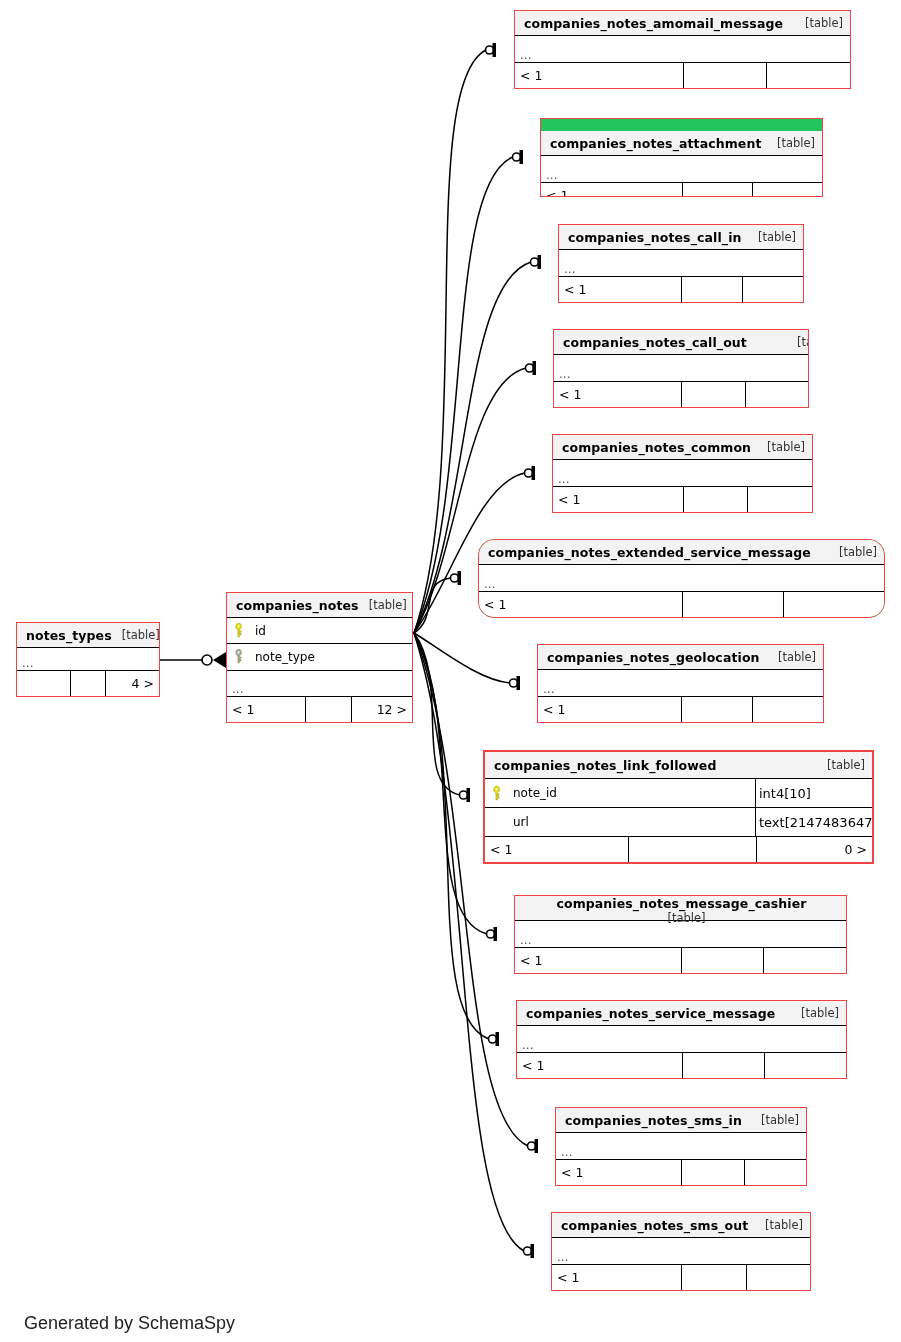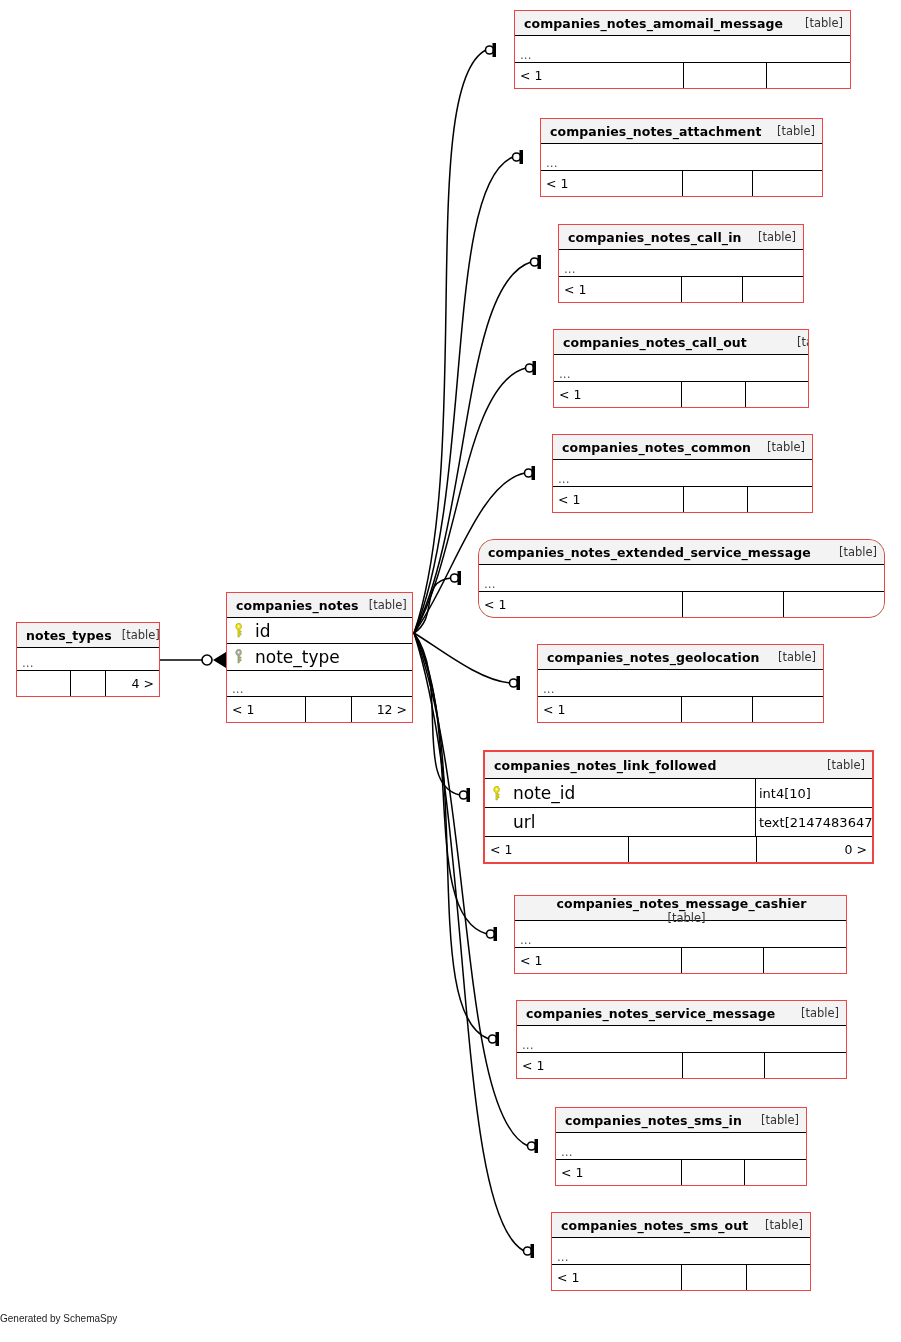--- a/index.html
+++ b/index.html
@@ -79,21 +79,21 @@
   }
   .row-key {
     width: 24px;
     min-width: 24px;
     display: flex;
     align-items: center;
     justify-content: center;
   }
   .row-colname {
     flex: 1 1 auto;
-    font-size: 17px;
+    font-size: 12px;
     color: #000000;
     padding-left: 4px;
   }
   .row-type {
     box-sizing: border-box;
     border-left: 1px solid #000000;
     font-size: 13px;
     color: #000000;
     padding: 0 3px;
     height: 100%;
@@ -120,23 +120,23 @@
     color: #000000;
     padding: 0 5px;
     height: 100%;
   }
   .foot-left { justify-content: flex-start; }
   .foot-mid  { justify-content: center; border-left: 1px solid #000000; }
   .foot-right{ justify-content: flex-end; border-left: 1px solid #000000; }
   .key-icon { display: block; }
   #footer-note {
     position: absolute;
-    left: 0;
+    left: 24px;
     top: 1313px;
-    font-size: 10px;
+    font-size: 18px;
     color: #222222;
     font-family: "Liberation Sans", sans-serif;
   }
 </style>
 </head>
 <body>
 
 <div id="diagram">
   <svg id="edges" viewBox="0 0 901 1342" width="901" height="1342">
       <path d="M 414 633 C 474 458.1, 416 84.97999999999999, 486 50" fill="none" stroke="#000000" stroke-width="1.5"></path>
@@ -189,21 +189,21 @@
           <span class="ell">...</span>
         </div>
       </div>
       <div class="tbl-footer">
         <div class="foot-cell foot-left" style="width: 167.5px;">&lt; 1</div>
         <div class="foot-cell foot-mid" style="width: 83.75px;"></div>
         <div class="foot-cell foot-right" style="width: 83.75px;"></div>
       </div>
     </div>
     <div class="table-box" style="left: 540px; top: 118px; width: 283px; height: 79px;">
-      <div class="tbl-header" style="height: 25px;">
+      <div class="tbl-header" style="height: 25px; margin-top: 12px;">
         <span class="tbl-name">companies_notes_attachment</span>
         <span class="tbl-tag">[table]</span>
       </div>
       <div class="tbl-rows">
         <div class="tbl-row ellipsis" style="height: 27px;">
           <span class="ell">...</span>
         </div>
       </div>
       <div class="tbl-footer">
         <div class="foot-cell foot-left" style="width: 140.5px;">&lt; 1</div>

